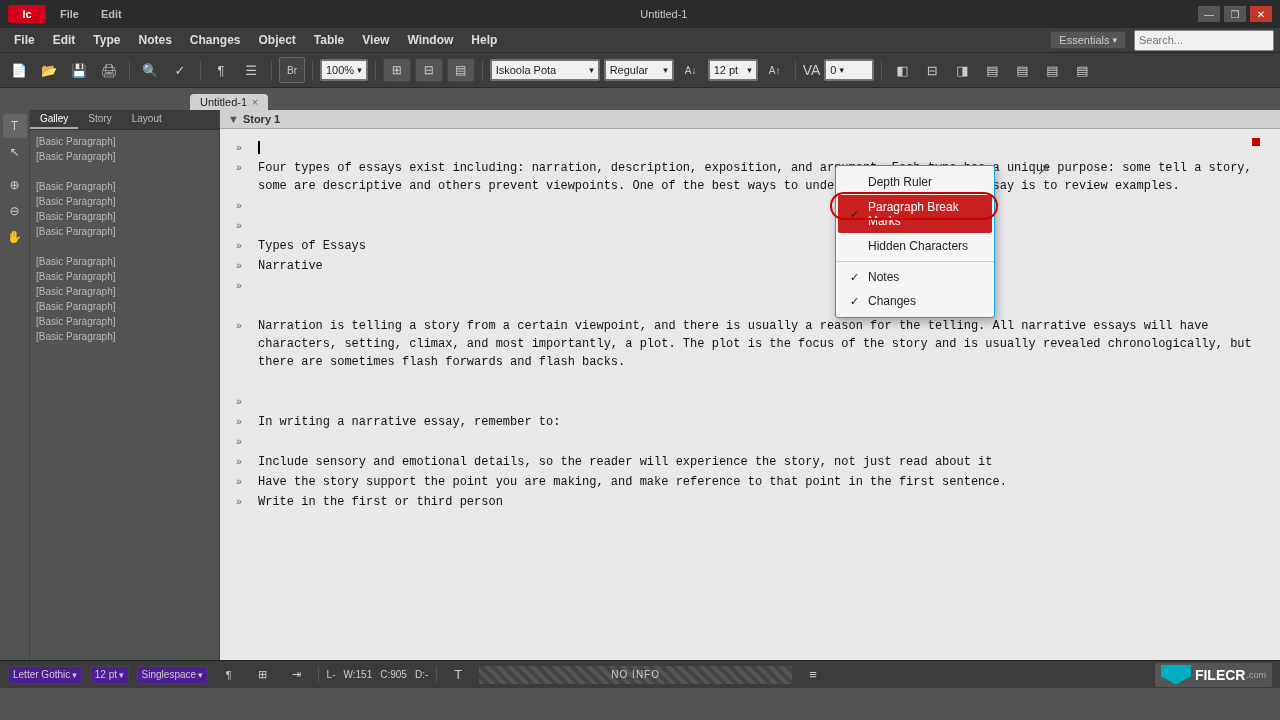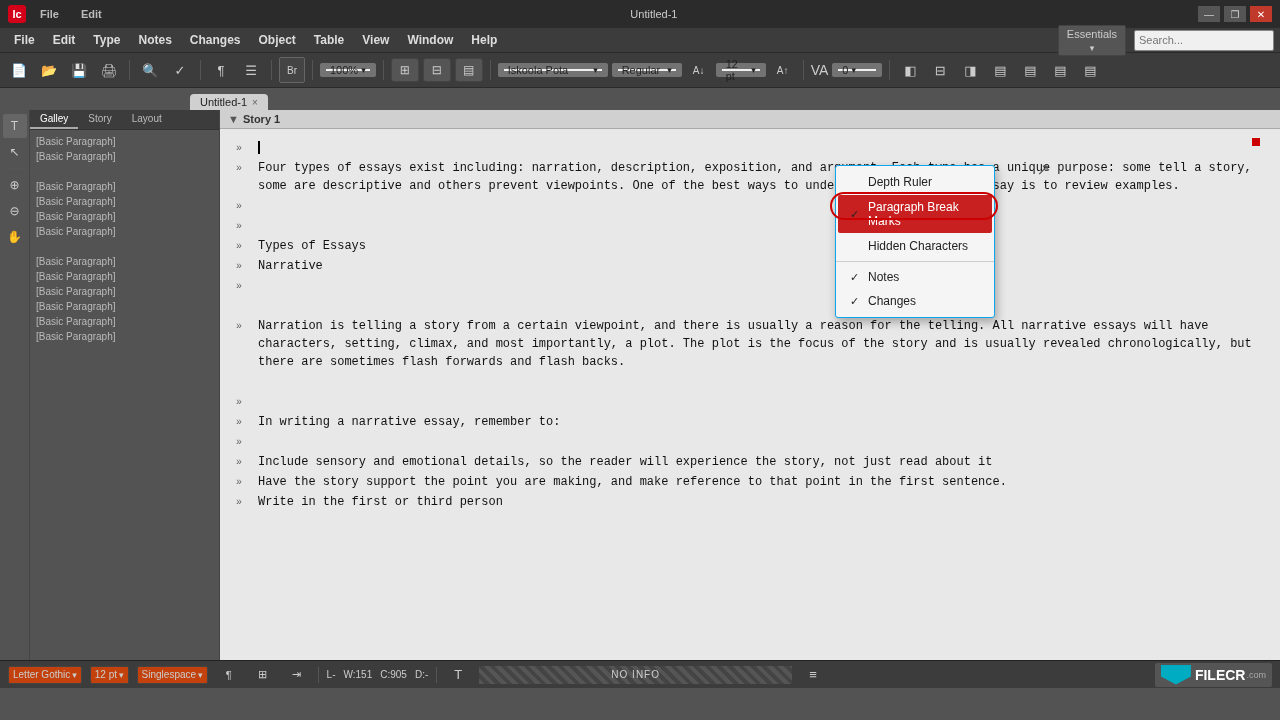--- a/index.html
+++ b/index.html
@@ -22,21 +22,21 @@
       justify-content: space-between;
       padding: 0 8px;
       color: #ccc;
     }
     #title-bar-left {
       display: flex;
       align-items: center;
       gap: 6px;
     }
     #app-icon {
-      width: 18px;
+      width: 38px;
       height: 18px;
       background: #d4001a;
       border-radius: 3px;
       display: flex;
       align-items: center;
       justify-content: center;
       color: white;
       font-weight: bold;
       font-size: 11px;
     }
@@ -99,23 +99,23 @@
       font-size: 13px;
       border-radius: 2px;
     }
     .toolbar-separator {
       width: 1px;
       height: 20px;
       background: #555;
       margin: 0 3px;
     }
     .toolbar-dropdown {
-      height: 14px;
+      height: 22px;
       background: #f0f0f0;
-      border: 6px solid #737373;
+      border: 2px solid #737373;
       border-radius: 2px;
       padding: 0 4px;
       font-size: 11px;
       color: #222;
       display: flex;
       align-items: center;
       gap: 3px;
       cursor: pointer;
     }
     .view-icon-btn {
@@ -351,21 +351,21 @@
       display: flex;
       align-items: center;
       padding: 0 8px;
       gap: 8px;
       border-top: 1px solid #222;
       font-size: 10px;
       color: #ccc;
     }
     .status-dropdown {
       height: 18px;
-      background: #c2410c;
+      background: #4c1d95;
       border: 1px solid #444;
       border-radius: 2px;
       color: #ccc;
       font-size: 10px;
       padding: 0 4px;
       display: flex;
       align-items: center;
       gap: 2px;
     }
     .status-separator {
@@ -394,21 +394,20 @@
       background: #555;
       border: 1px solid #444;
       border-radius: 2px;
       padding: 2px 8px;
       color: #ccc;
       font-size: 11px;
       cursor: pointer;
       display: flex;
       align-items: center;
       gap: 3px;
-      flex-direction: column;
     }
     #search-bar {
       height: 21px;
       width: 140px;
       background: #f0f0f0;
       border: 1px solid #888;
       border-radius: 2px;
       padding: 0 4px;
       font-size: 11px;
     }

